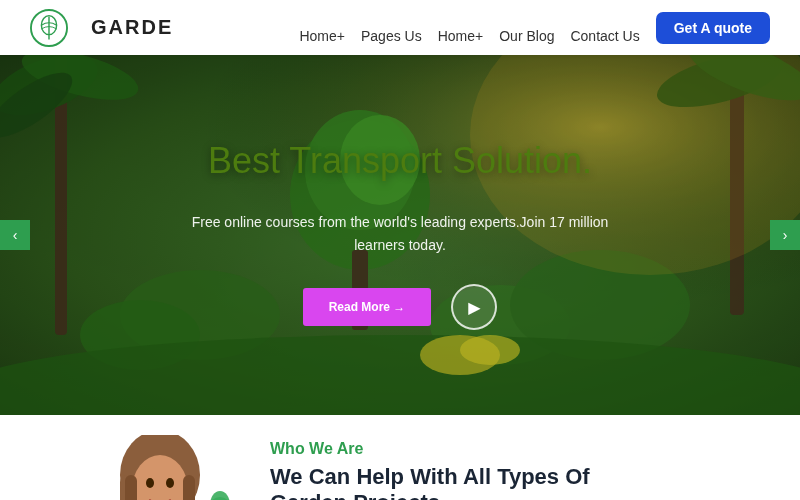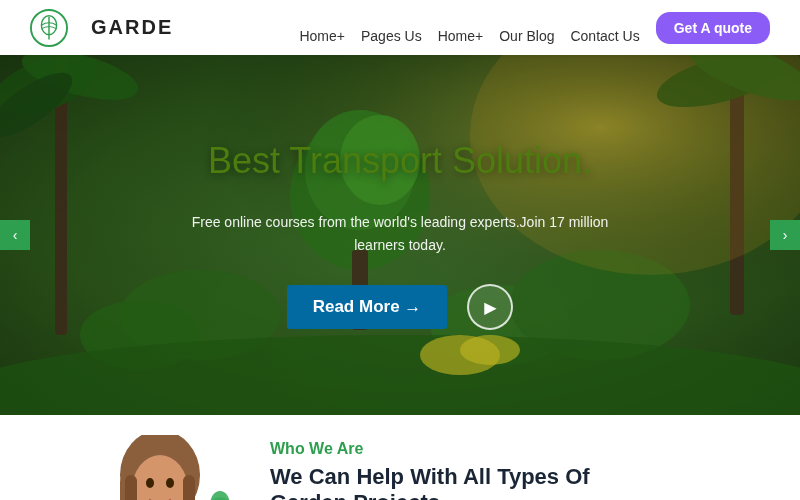--- a/index.html
+++ b/index.html
@@ -38,25 +38,25 @@
       align-items: flex-end;
       gap: 16px;
     }
     .nav-item {
       font-size: 14px;
       color: #333;
       cursor: pointer;
       font-weight: 500;
     }
     .btn-quote {
-      background: #8b5cf6;
+      background: #1d4ed8;
       color: #fff;
       border: none;
       padding: 8px 18px;
-      border-radius: 14px;
+      border-radius: 7px;
       font-size: 14px;
       font-weight: 600;
       cursor: pointer;
     }
 
     
     .hero {
       position: relative;
       top: 0; left: 0;
       width: 800px;
@@ -97,26 +97,26 @@
       line-height: 1.6;
       margin-top: 17px;
     }
     .hero-actions {
       display: flex;
       align-items: center;
       justify-content: center;
       gap: 20px;
     }
     .btn-read-more {
-      background: #0369a1;
+      background: #d946ef;
       color: #fff;
       border: none;
       padding: 12px 26px;
       border-radius: 3px;
-      font-size: 17px;
+      font-size: 12px;
       font-weight: 600;
       cursor: pointer;
       display: flex;
       align-items: flex-end;
       gap: 8px;
     }
     .play-btn {
       width: 46px;
       height: 46px;
       border-radius: 50%;

